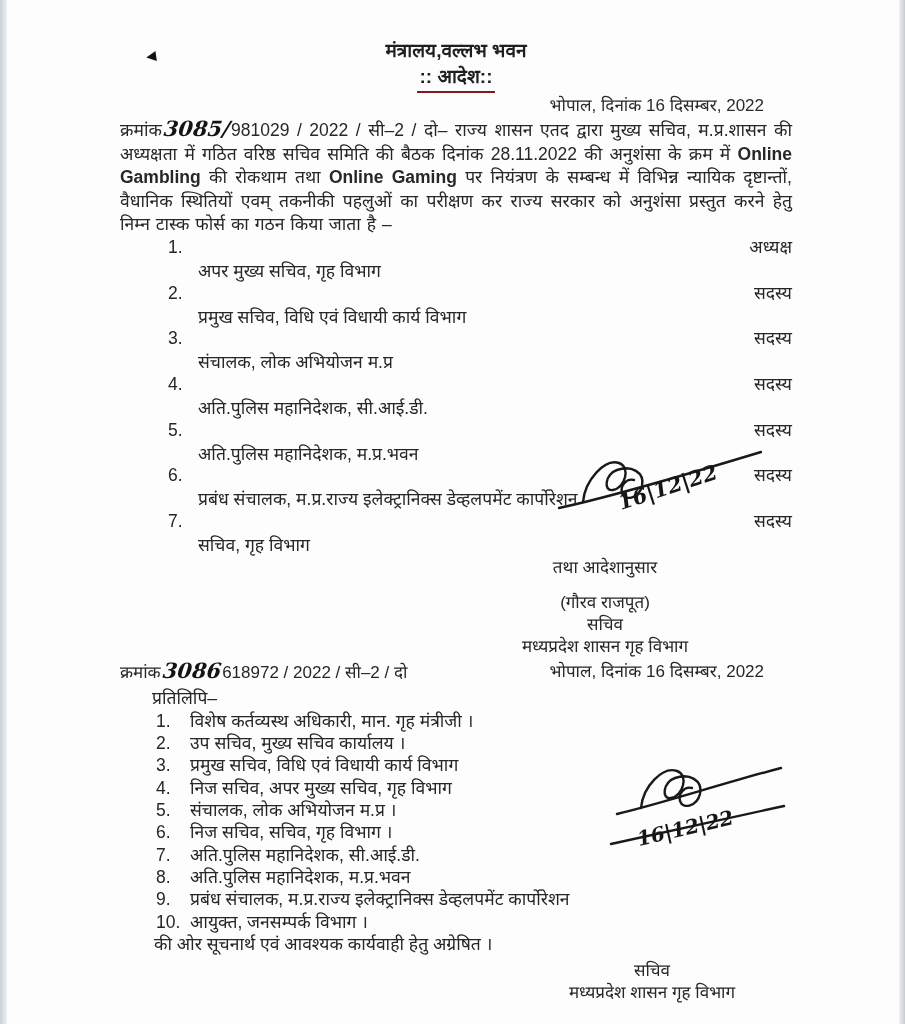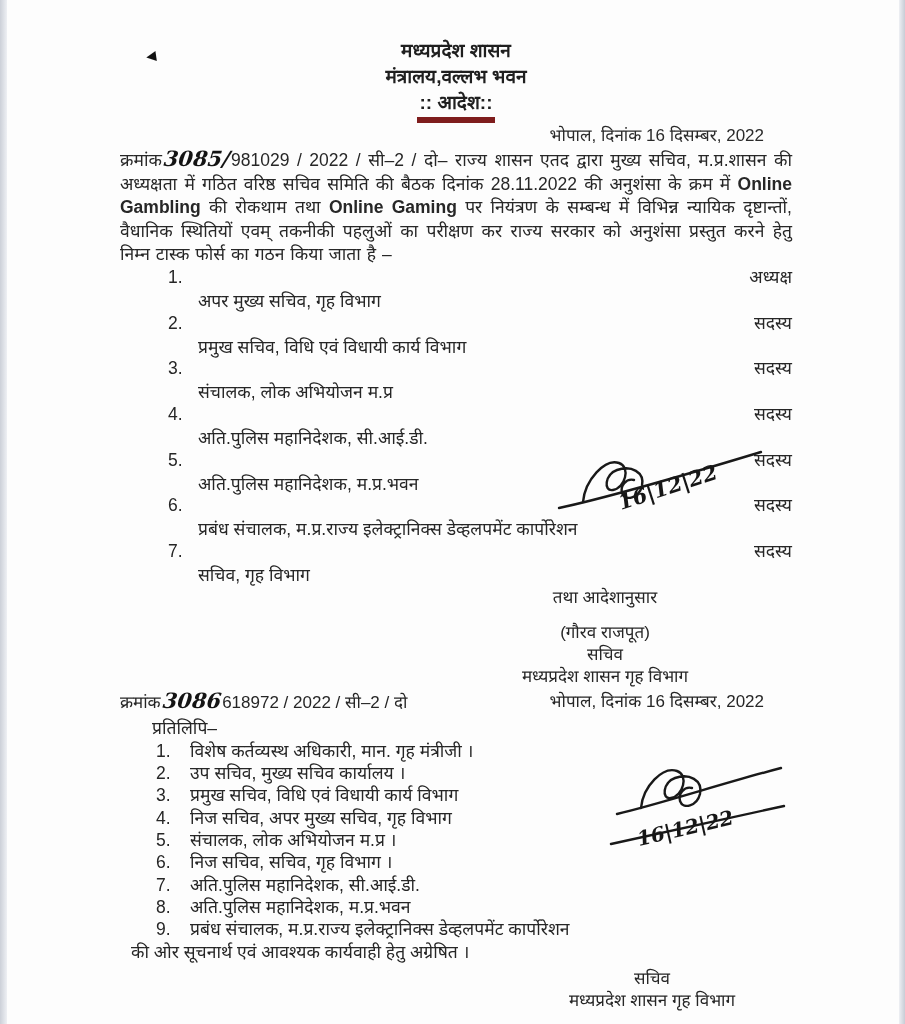--- a/index.html
+++ b/index.html
@@ -22,21 +22,21 @@
   }
   .artifact {
     position:absolute; left:146px; top:48px;
     font-size:13px; color:#111; transform:rotate(-8deg);
   }
   .content {
     position:relative;
     padding:38px 113px 0 120px;
   }
   .hdr { text-align:center; font-size:19px; font-weight:bold; line-height:26px; color:#1f1f1f; }
-  .order-heading { display:inline-block; border-bottom:6px solid #7f1d1d; padding:0 2px 1px 2px; }
+  .order-heading { display:inline-block; border-bottom:2px solid #7f1d1d; padding:0 2px 1px 2px; }
   .dateline { text-align:right; font-size:17px; line-height:25px; padding-right:28px; color:#2b2b2b; }
   .para {
     font-size:17.5px; line-height:23.6px; text-align:justify;
     min-height:118px; color:#272727; word-spacing:1px;
   }
   .hand {
     font-family:"DejaVu Serif","Liberation Serif",serif;
     font-style:italic; font-weight:bold; font-size:21px;
     display:inline-block; transform:skewX(-6deg);
     margin:0 1px 0 2px; line-height:1; color:#141414;
@@ -49,21 +49,21 @@
   .sig-block { width:330px; margin-left:auto; margin-right:22px; text-align:center; font-size:17px; }
   .sig-line { line-height:22px; }
   .sig-gap { height:13px; }
   .ref-row { display:flex; justify-content:space-between; font-size:17px; line-height:24px; margin-top:2px; }
   .ref-right { padding-right:28px; }
   .copy-heading { font-size:17.5px; line-height:23px; margin-left:32px; margin-top:2px; }
   .copy-list { padding-left:36px; }
   .copy-row { display:flex; font-size:17.5px; line-height:22.3px; }
   .copy-num { width:28px; flex:none; }
   .copy-text { flex:1; padding-left:6px; }
-  .closing { font-size:17.5px; line-height:23px; margin-left:11px; }
+  .closing { font-size:17.5px; line-height:23px; margin-left:34px; }
   .sig2-block { width:280px; margin-left:auto; text-align:center; font-size:17px; margin-top:4px; }
   .sig-svg-wrap { position:absolute; pointer-events:none; }
   .sig1 { left:555px; top:446px; width:210px; height:80px; }
   .sig2 { left:605px; top:758px; width:185px; height:100px; }
   svg .ink { fill:none; stroke:#191919; stroke-width:2.4; stroke-linecap:round; }
   svg .ink-date {
     font-family:"DejaVu Serif","Liberation Serif",serif;
     font-style:italic; font-weight:bold; fill:#161616;
   }
 </style>
@@ -71,21 +71,20 @@
 <body>
 
 <div class="sheet">
   <div class="edge-left"></div>
   <div class="edge-right"></div>
   <span class="artifact">◀</span>
 
   <div class="content">
 
     <div class="hdr">
-      <div>मध्यप्रदेश शासन</div>
       <div>मंत्रालय,वल्लभ भवन</div>
       <div><span class="order-heading">:: आदेश::</span></div>
     </div>
 
     <div class="dateline">भोपाल, दिनांक 16  दिसम्बर, 2022</div>
 
     <p class="para"><span>क्रमांक</span><span class="hand">3085/</span><span>981029 / 2022 / सी–2 / दो–</span><span>  राज्य शासन एतद द्वारा मुख्य सचिव, म.प्र.शासन की अध्यक्षता में गठित वरिष्ठ सचिव समिति की बैठक दिनांक 28.11.2022 की अनुशंसा के क्रम में </span><b>Online Gambling</b><span> की रोकथाम तथा </span><b>Online Gaming</b><span> पर नियंत्रण के सम्बन्ध में विभिन्न न्यायिक दृष्टान्तों, वैधानिक स्थितियों एवम् तकनीकी पहलुओं का परीक्षण कर राज्य सरकार को अनुशंसा प्रस्तुत करने हेतु निम्न टास्क फोर्स का गठन किया जाता है –</span></p>
 
     <div class="tf-list">
       <div class="tf-row">
@@ -169,20 +168,24 @@
           <span class="copy-num">7.</span>
           <span class="copy-text">अति.पुलिस महानिदेशक, सी.आई.डी.</span>
         </div>
       <div class="copy-row">
           <span class="copy-num">8.</span>
           <span class="copy-text">अति.पुलिस महानिदेशक, म.प्र.भवन</span>
         </div>
       <div class="copy-row">
           <span class="copy-num">9.</span>
           <span class="copy-text">प्रबंध संचालक, म.प्र.राज्य इलेक्ट्रानिक्स डेव्हलपमेंट कार्पोरेशन</span>
+        </div>
+      <div class="copy-row">
+          <span class="copy-num">10.</span>
+          <span class="copy-text">आयुक्त, जनसम्पर्क विभाग ।</span>
         </div>
     </div>
 
     <div class="closing">की ओर सूचनार्थ एवं आवश्यक कार्यवाही हेतु अग्रेषित ।</div>
 
     <div class="sig2-block">
       <div class="sig-line">सचिव</div>
       <div class="sig-line">मध्यप्रदेश शासन गृह विभाग</div>
     </div>
 

